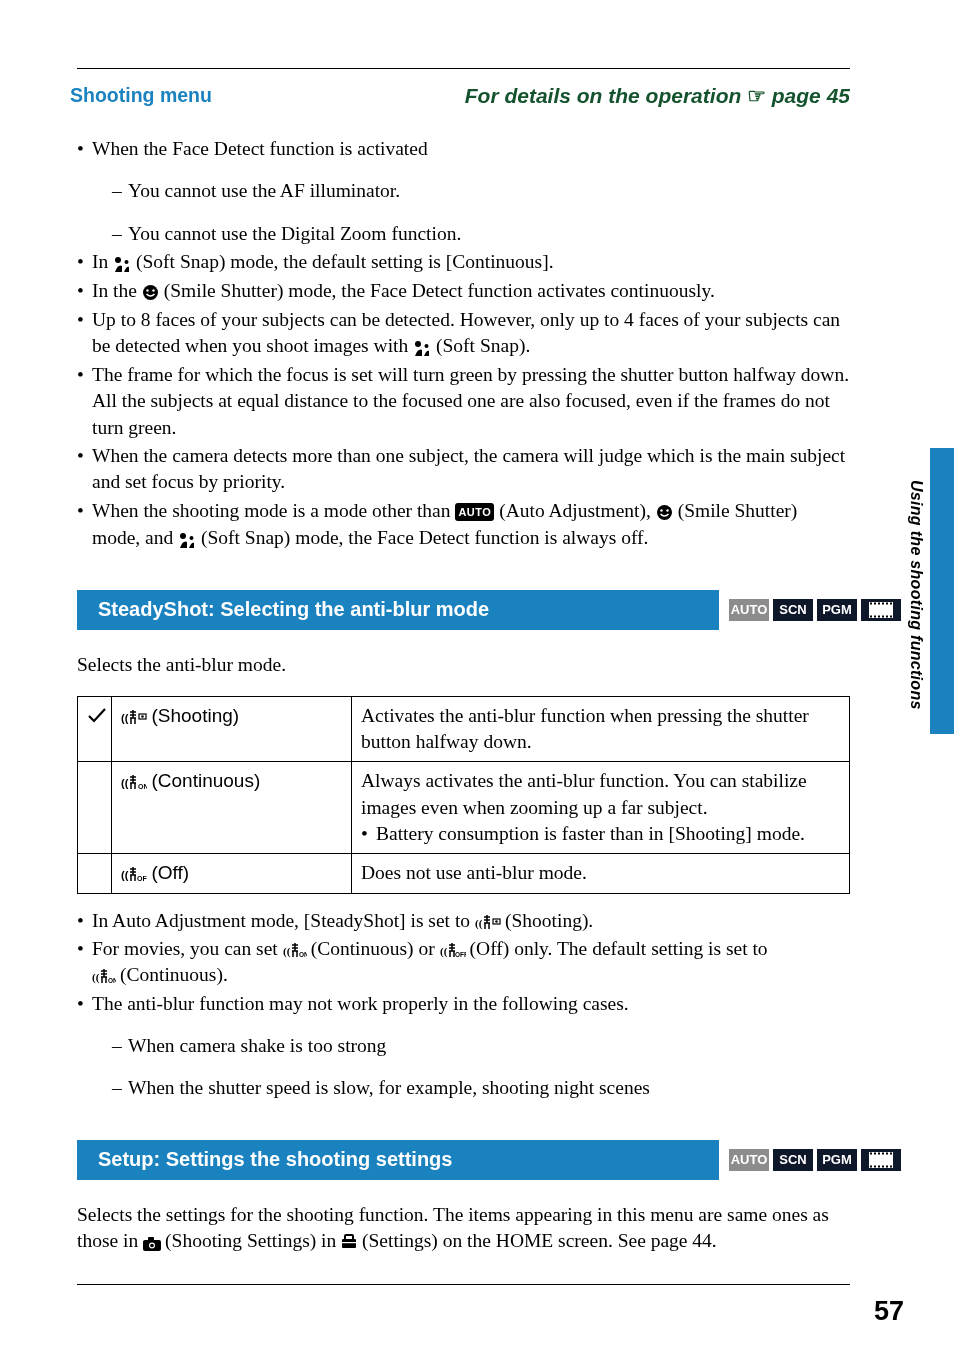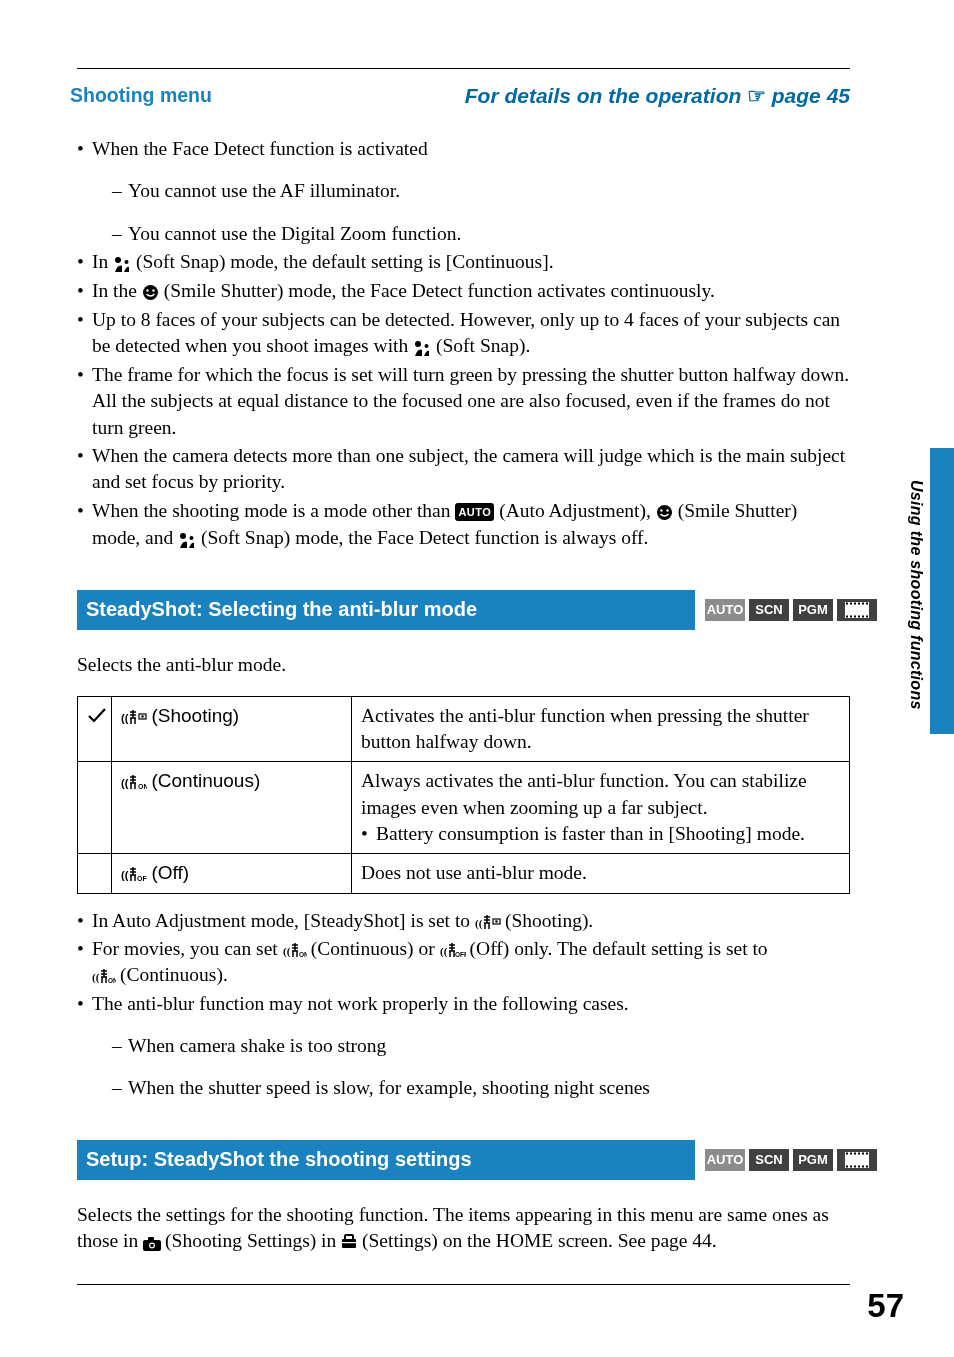--- a/index.html
+++ b/index.html
@@ -25,21 +25,21 @@
       align-items: flex-start;
       margin-top: 48px;
     }
     .shooting-menu {
       color: #1b82c0;
       font-family: Arial, "Helvetica Neue", Helvetica, sans-serif;
       font-weight: bold;
       font-size: 19.5px;
     }
     .op-link {
-      color: #0369a1;
+      color: #14532d;
       font-family: Arial, "Helvetica Neue", Helvetica, sans-serif;
       font-weight: bold;
       font-style: italic;
       font-size: 21px;
     }
     .op-link .hand { font-style: normal; }
     .hr-top {
       position: absolute;
       top: 68px;
       left: 77px;
@@ -116,41 +116,41 @@
       gap: 10px;
     }
     .section-bar {
       flex: none;
       width: 600px;
       background: #1b82c0;
       color: #fff;
       font-family: Arial, "Helvetica Neue", Helvetica, sans-serif;
       font-weight: bold;
       font-size: 20px;
-      padding: 5px 8px 6px;
+      padding: 5px 20px 6px;
       border: 1px solid #1b82c0;
     }
     .badge-strip {
       display: flex;
       gap: 4px;
       align-items: center;
     }
     .mode-badge {
       display: inline-flex;
       align-items: center;
       justify-content: center;
       font-family: Arial, sans-serif;
       font-size: 13px;
       font-weight: bold;
       width: 40px;
       height: 22px;
       color: #fff;
     }
     .mb-gray { background: #8d8c8c; color: #fff; }
-    .mb-black { background: #404040; color: #fff; }
+    .mb-black { background: #0f172a; color: #fff; }
     .mb-movie svg { width: 24px; height: 16px; fill: #fff; }
 
     .intro { margin: 0 0 18px 0; }
 
     table.options {
       width: 100%;
       border-collapse: collapse;
       margin-bottom: 14px;
       table-layout: fixed;
     }
@@ -195,21 +195,21 @@
       font-size: 16px;
       color: #000;
       letter-spacing: 0.3px;
     }
     .page-num {
       position: absolute;
       bottom: 28px;
       right: 50px;
       font-family: Arial, "Helvetica Neue", Helvetica, sans-serif;
       font-weight: bold;
-      font-size: 33px;
+      font-size: 27px;
       color: #000;
     }
     .hr-bottom {
       position: absolute;
       bottom: 72px;
       left: 77px;
       right: 104px;
       border-top: 1px solid #000;
     }
     .gear-icon svg { width: 16px; height: 16px; vertical-align: -2px; }
@@ -416,21 +416,21 @@
     <li>
       <span>The anti-blur function may not work properly in the following cases.</span>
       <ul class="dashes">
         <li>When camera shake is too strong</li>
         <li>When the shutter speed is slow, for example, shooting night scenes</li>
       </ul>
     </li>
   </ul>
 
   <div class="section-bar-wrap">
-    <div class="section-bar">Setup: SteadyShot the shooting settings</div>
+    <div class="section-bar">Setup: Settings the shooting settings</div>
     <div class="badge-strip">
       <span class="mode-badge mb-gray">AUTO</span>
       <span class="mode-badge mb-black">SCN</span>
       <span class="mode-badge mb-black">PGM</span>
       <span class="mode-badge mb-black mb-movie">
         <svg viewBox="0 0 24 16">
             <rect x="0" y="0" width="24" height="3"></rect>
             <rect x="0" y="13" width="24" height="3"></rect>
             <rect x="0" y="3" width="24" height="10"></rect>
             <rect x="1" y="0.5" width="2" height="2" fill="#000"></rect>

